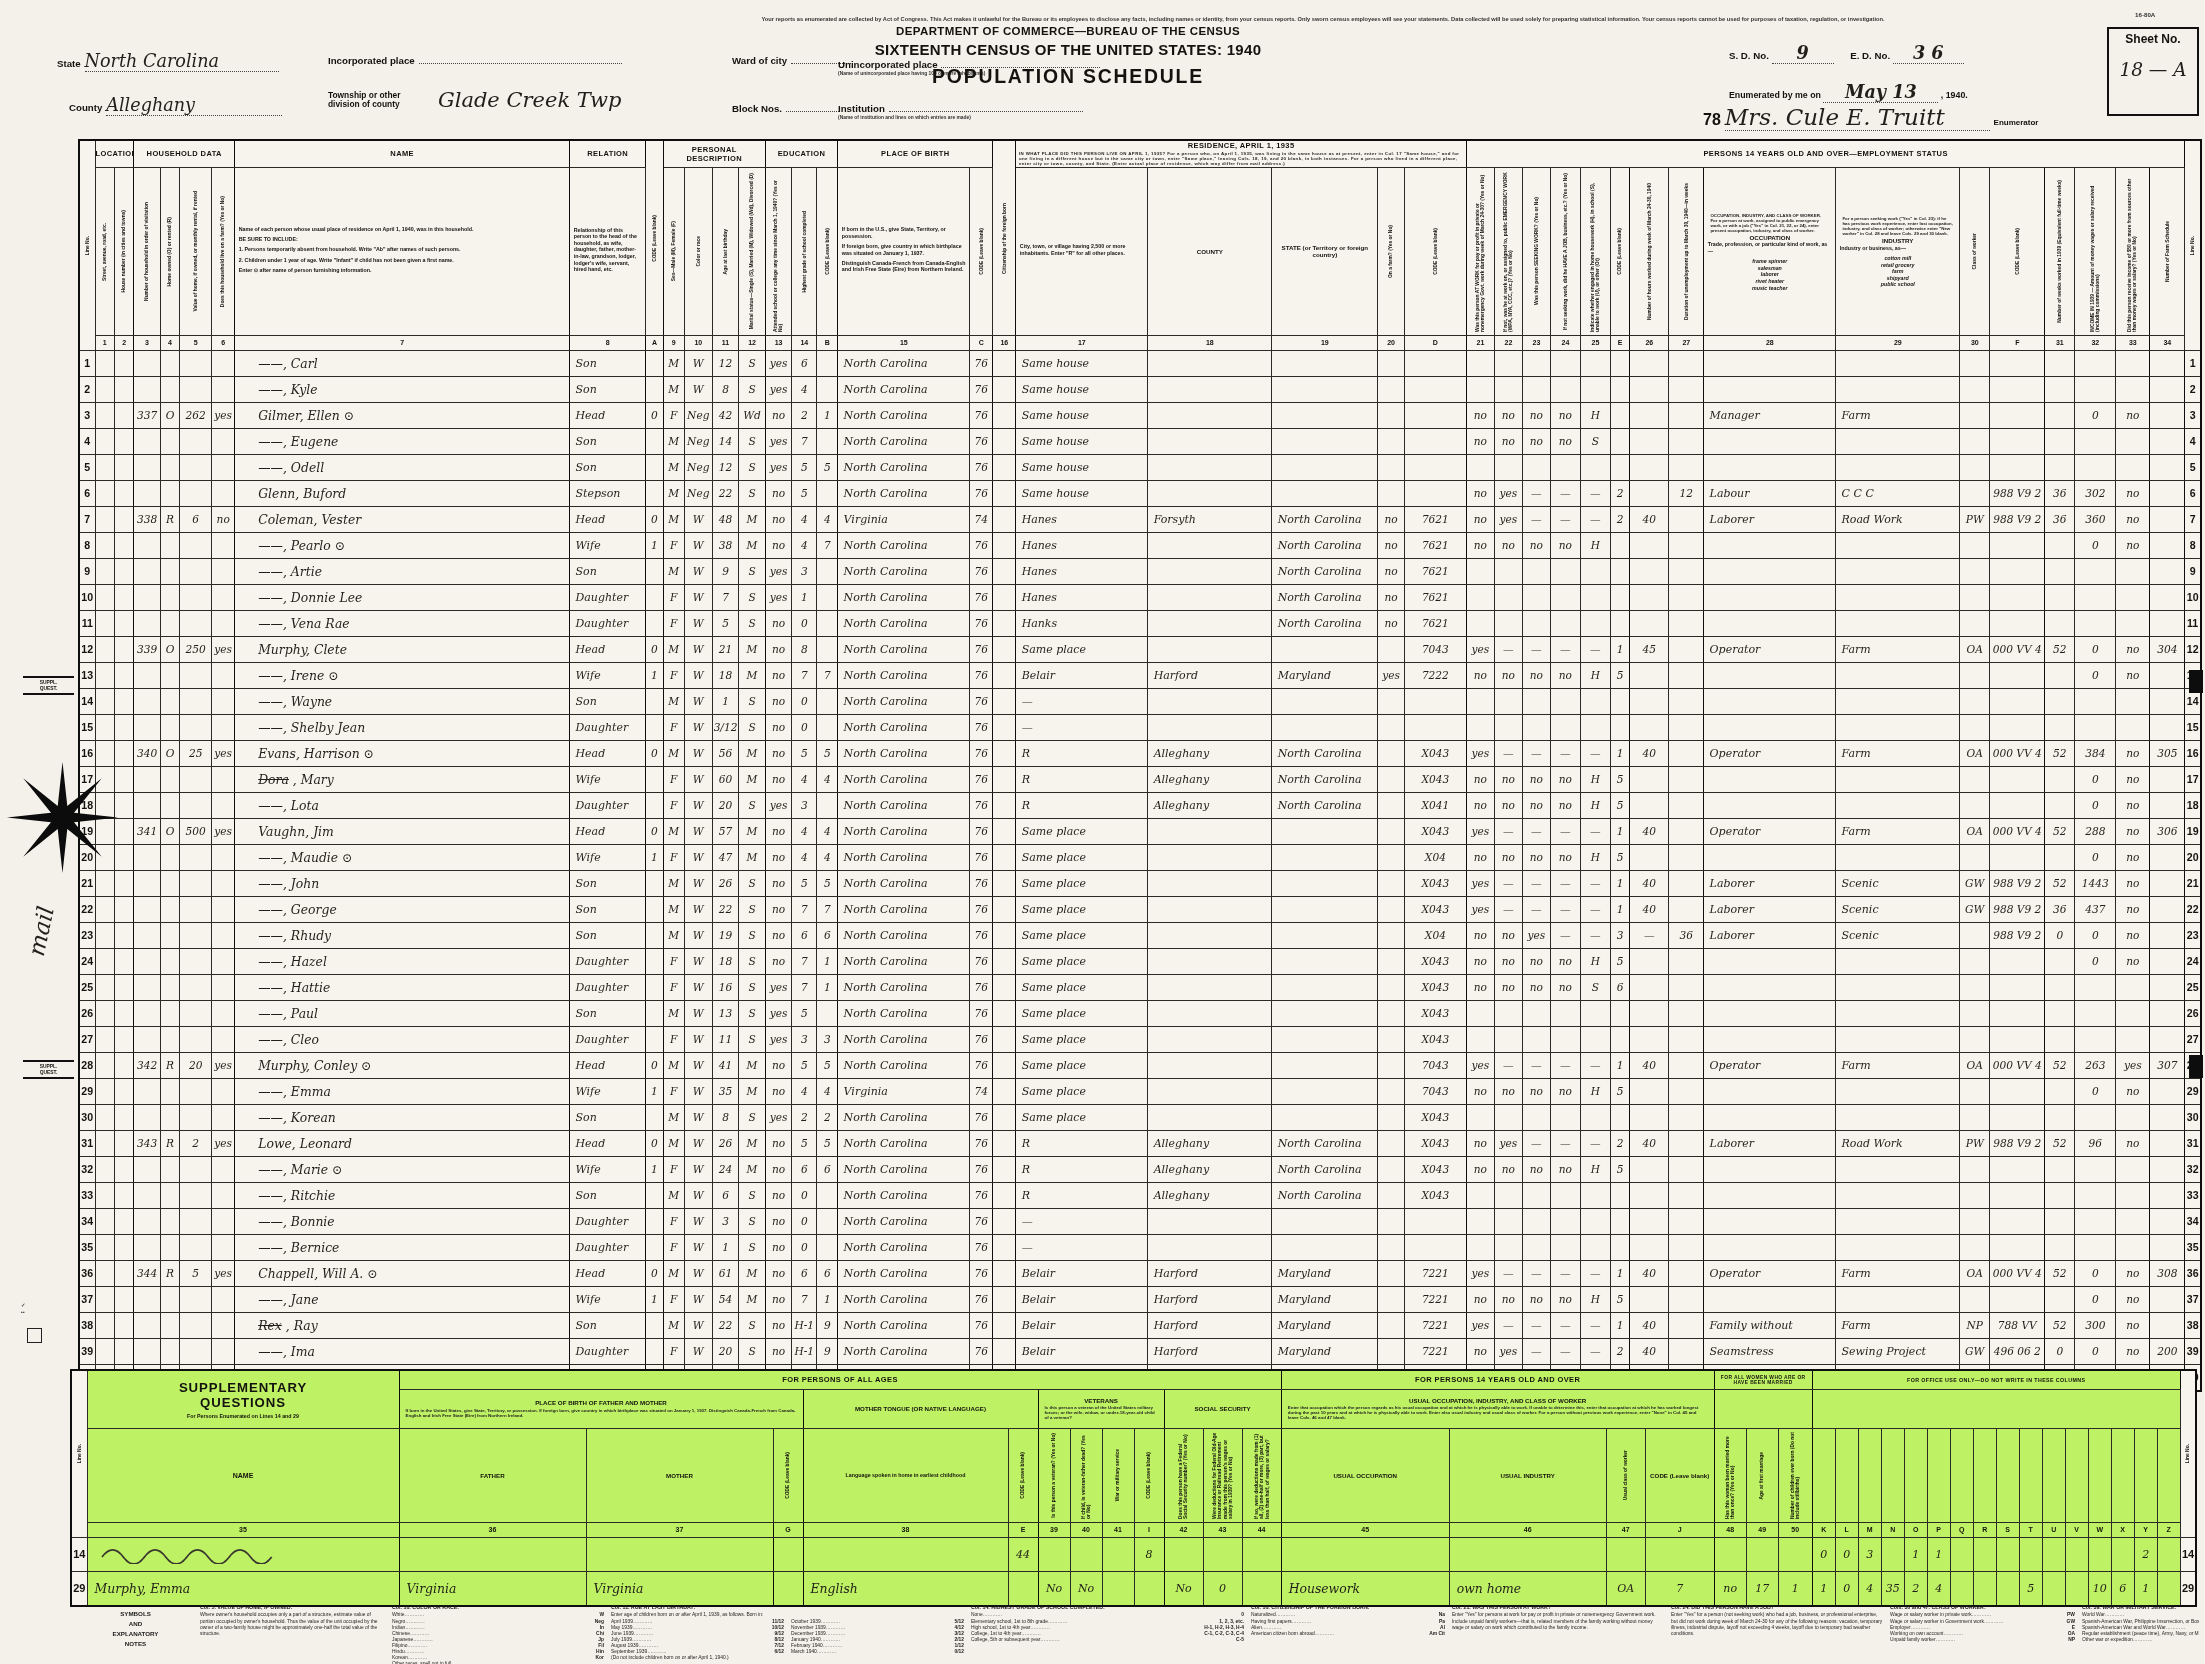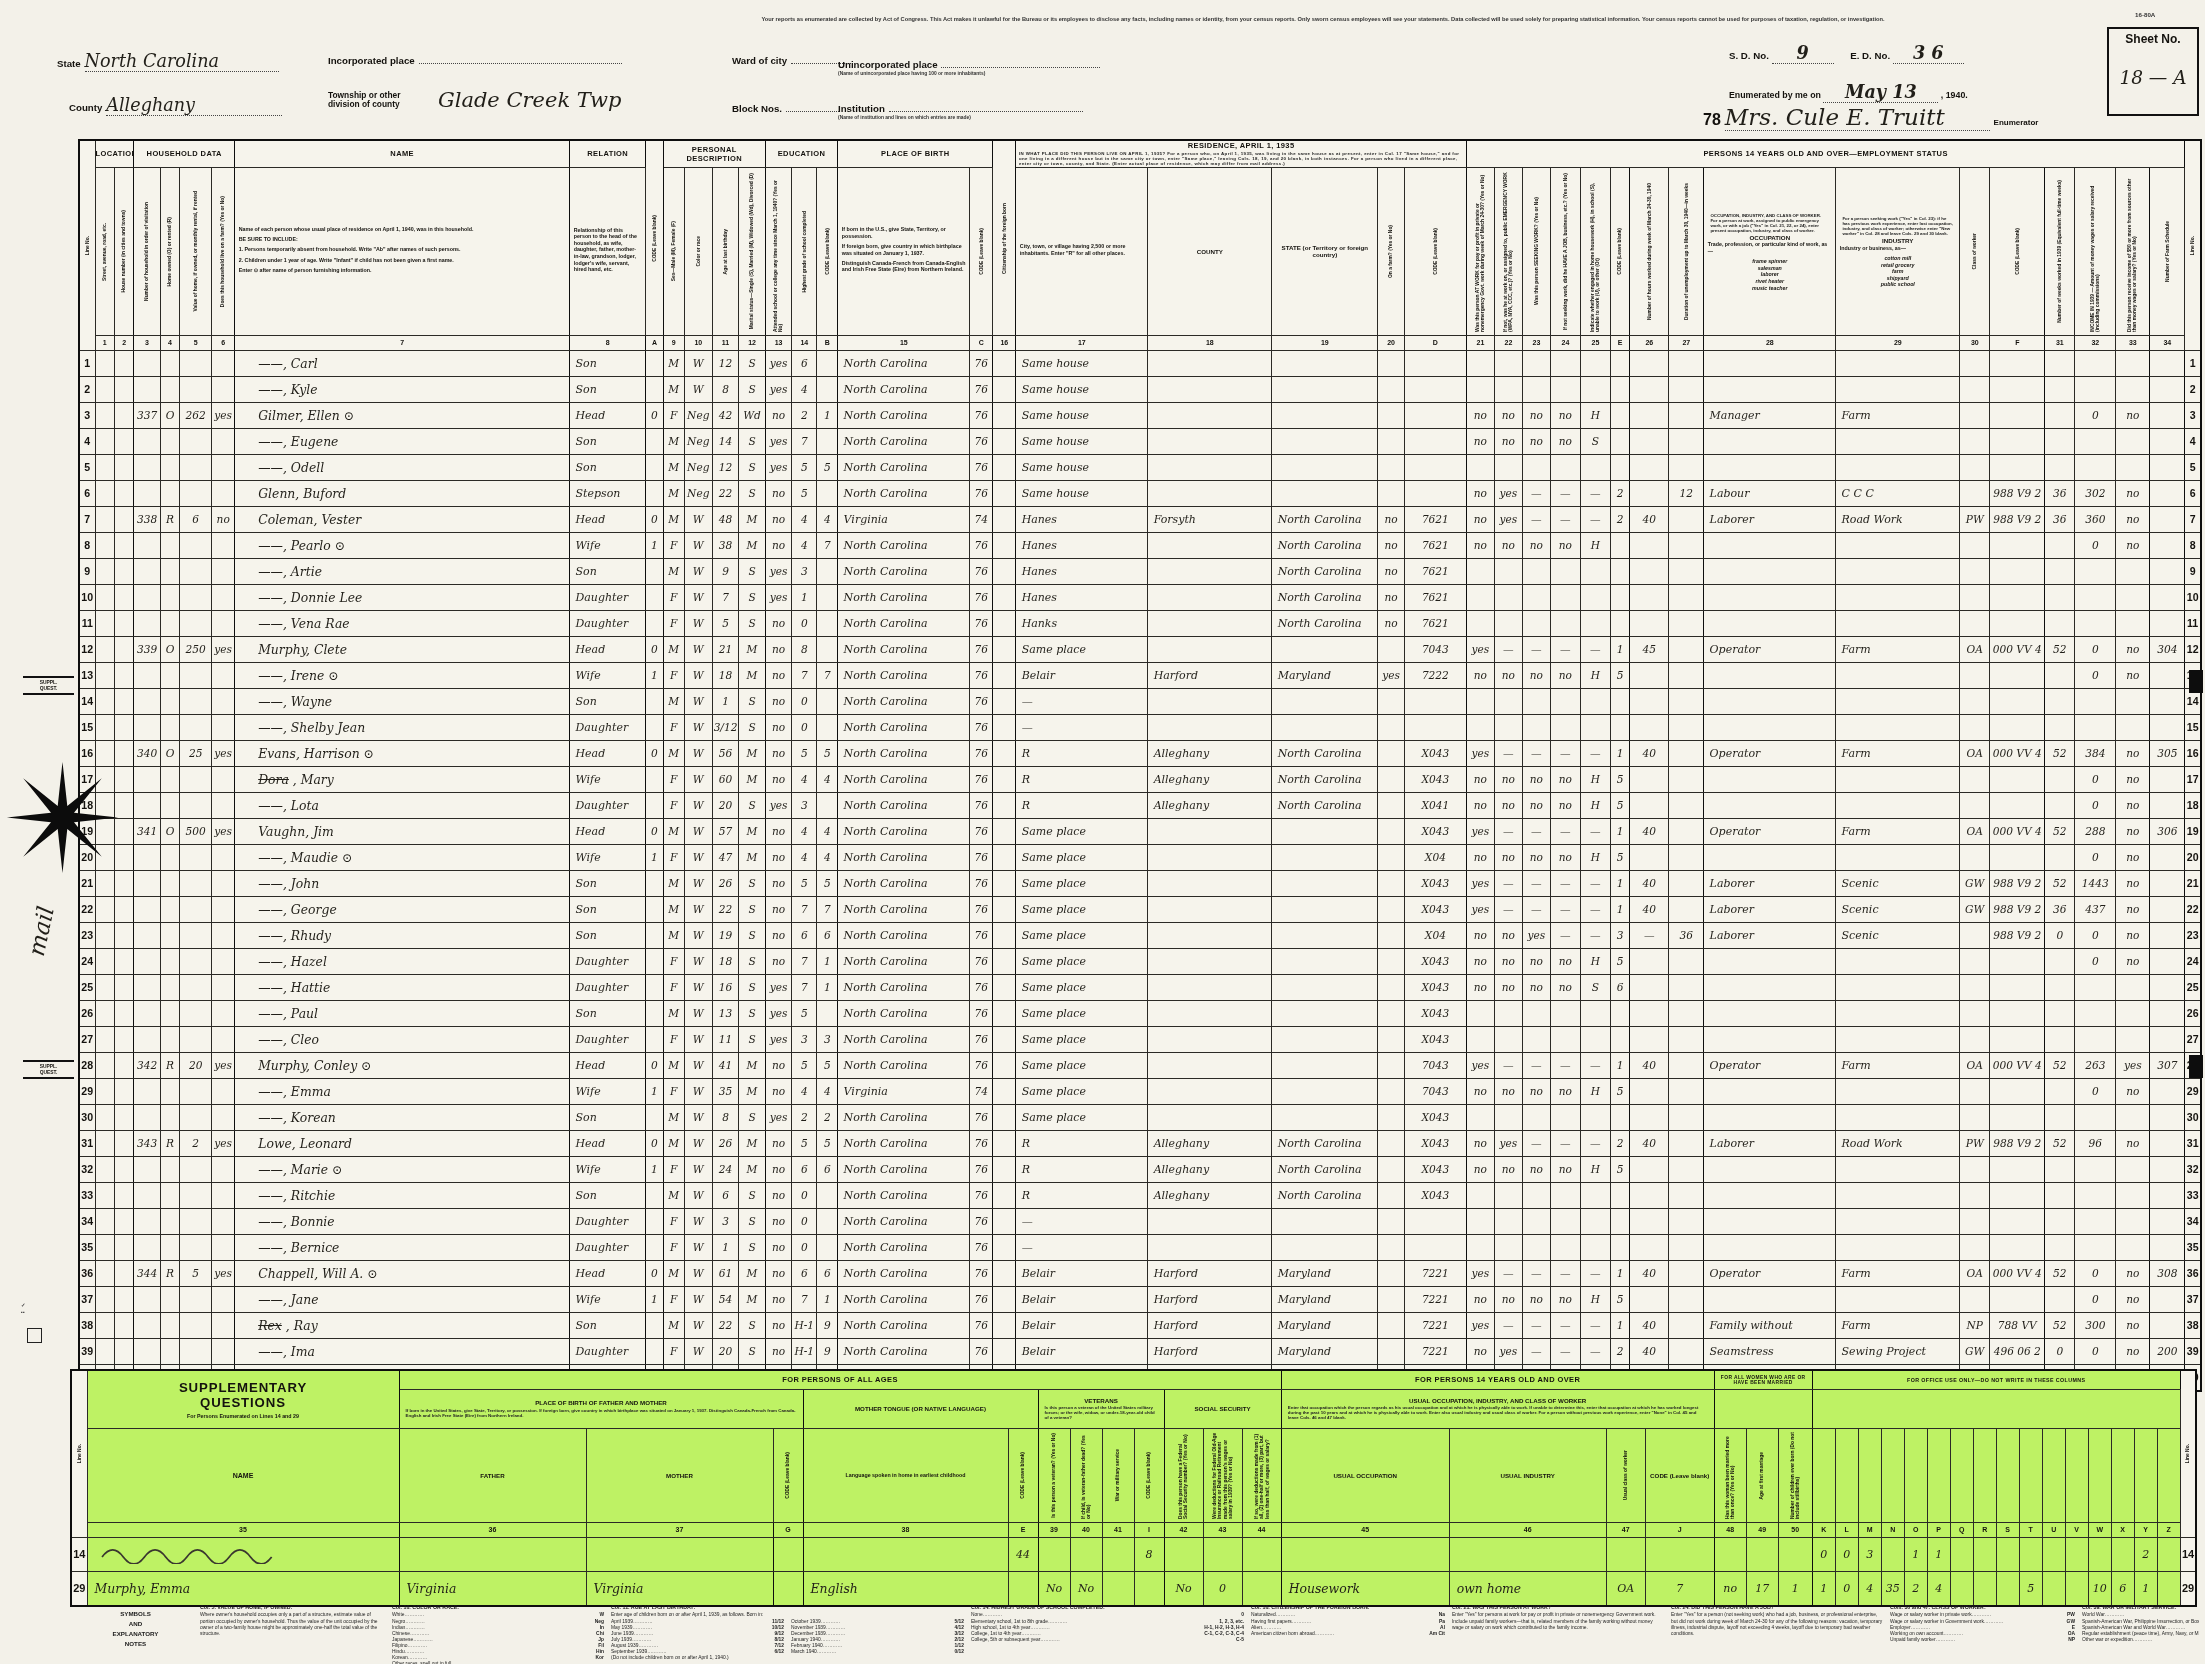--- a/index.html
+++ b/index.html
@@ -13,21 +13,21 @@
   .hw-big{font-size:17.6px;}
   .titleblock{position:absolute;left:768px;top:25px;width:600px;text-align:center;}
   .titleblock .l1{font-weight:bold;font-size:11.5px;letter-spacing:0.4px;}
   .titleblock .l2{font-weight:bold;font-size:15px;margin-top:3.5px;letter-spacing:0.3px;}
   .titleblock .l3{font-weight:bold;font-size:19.4px;margin-top:7px;letter-spacing:1.8px;}
   .sdline{position:absolute;left:1729px;top:42px;width:371px;font-size:9.7px;font-weight:bold;}
   .enumline{position:absolute;left:1729px;top:81px;width:379px;font-size:8.8px;font-weight:bold;}
   .sigline{position:absolute;left:1703px;top:104px;width:415px;}
   .sheetbox{position:absolute;left:2107px;top:26.5px;width:88px;height:85px;border:2.6px solid #111;text-align:center;}
   .sheetbox .lbl{font-size:12px;font-weight:bold;margin-top:3.5px;}
-  .sheetbox .val{font-size:18.5px;margin-top:21px;}
+  .sheetbox .val{font-size:18.5px;margin-top:13px;}
   .formcode{position:absolute;left:2135px;top:10.6px;font-size:6.2px;font-weight:bold;color:#333;}
   
   table{border-collapse:collapse;table-layout:fixed;}
   #mainTable{position:absolute;left:78px;top:139px;width:2121px;border:2.6px solid #0e0e0e;background:#f6f4ec;}
   #mainTable th,#mainTable td{border:0.9px solid #2b2a26;padding:0;overflow:hidden;vertical-align:middle;}
   #mainTable thead th{background:#f6f4ec;}
   .grp{font-weight:bold;font-size:7.5px;text-align:center;letter-spacing:0.4px;}
   .grp-note{font-weight:bold;font-size:4.4px;color:#222;line-height:1.15;padding:0.9px 2.6px;text-align:left;}
   .vtxt{writing-mode:vertical-rl;transform:rotate(180deg);font-size:4.9px;font-weight:bold;line-height:1.1;margin:1.8px auto;max-height:161px;text-align:left;}
   .hblock{font-size:5.3px;font-weight:bold;text-align:left;padding:1.8px 3.5px;line-height:1.25;}
@@ -103,20 +103,25 @@
     <span class="fld-label">Unincorporated place</span>
     <span class="dots" style="min-width:159px;"></span>
     <div class="fld-note">(Name of unincorporated place having 100 or more inhabitants)</div>
   </div>
   <div style="position:absolute;left:838px;top:99px;width:371px;">
     <span class="fld-label">Institution</span>
     <span class="dots" style="min-width:194px;"></span>
     <div class="fld-note">(Name of institution and lines on which entries are made)</div>
   </div>
 
+  <div class="titleblock">
+    <div class="l1">DEPARTMENT OF COMMERCE—BUREAU OF THE CENSUS</div>
+    <div class="l2">SIXTEENTH CENSUS OF THE UNITED STATES: 1940</div>
+    <div class="l3">POPULATION SCHEDULE</div>
+  </div>
 
   <div class="sdline">
     <span>S. D. No.</span>
     <span class="hw hw-big dots" style="min-width:62px;text-align:center;">9</span>
     <span style="margin-left:14px;">E. D. No.</span>
     <span class="hw hw-big dots" style="min-width:71px;text-align:center;">3 6</span>
   </div>
   <div class="enumline">
     <span>Enumerated by me on</span>
     <span class="hw hw-big dots" style="min-width:115px;text-align:center;">May 13</span>

